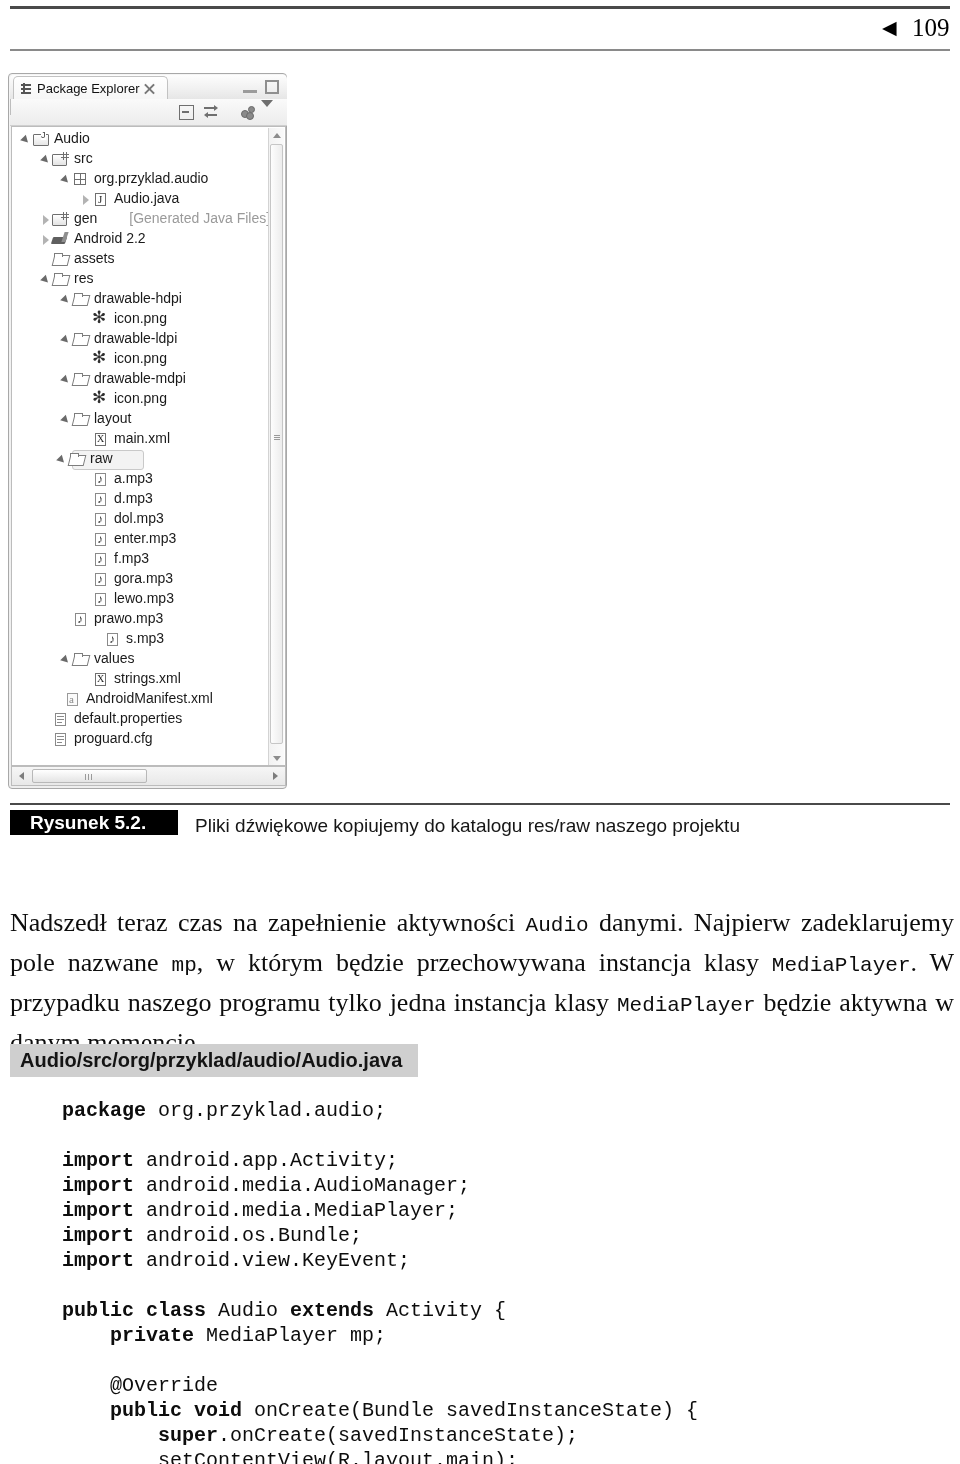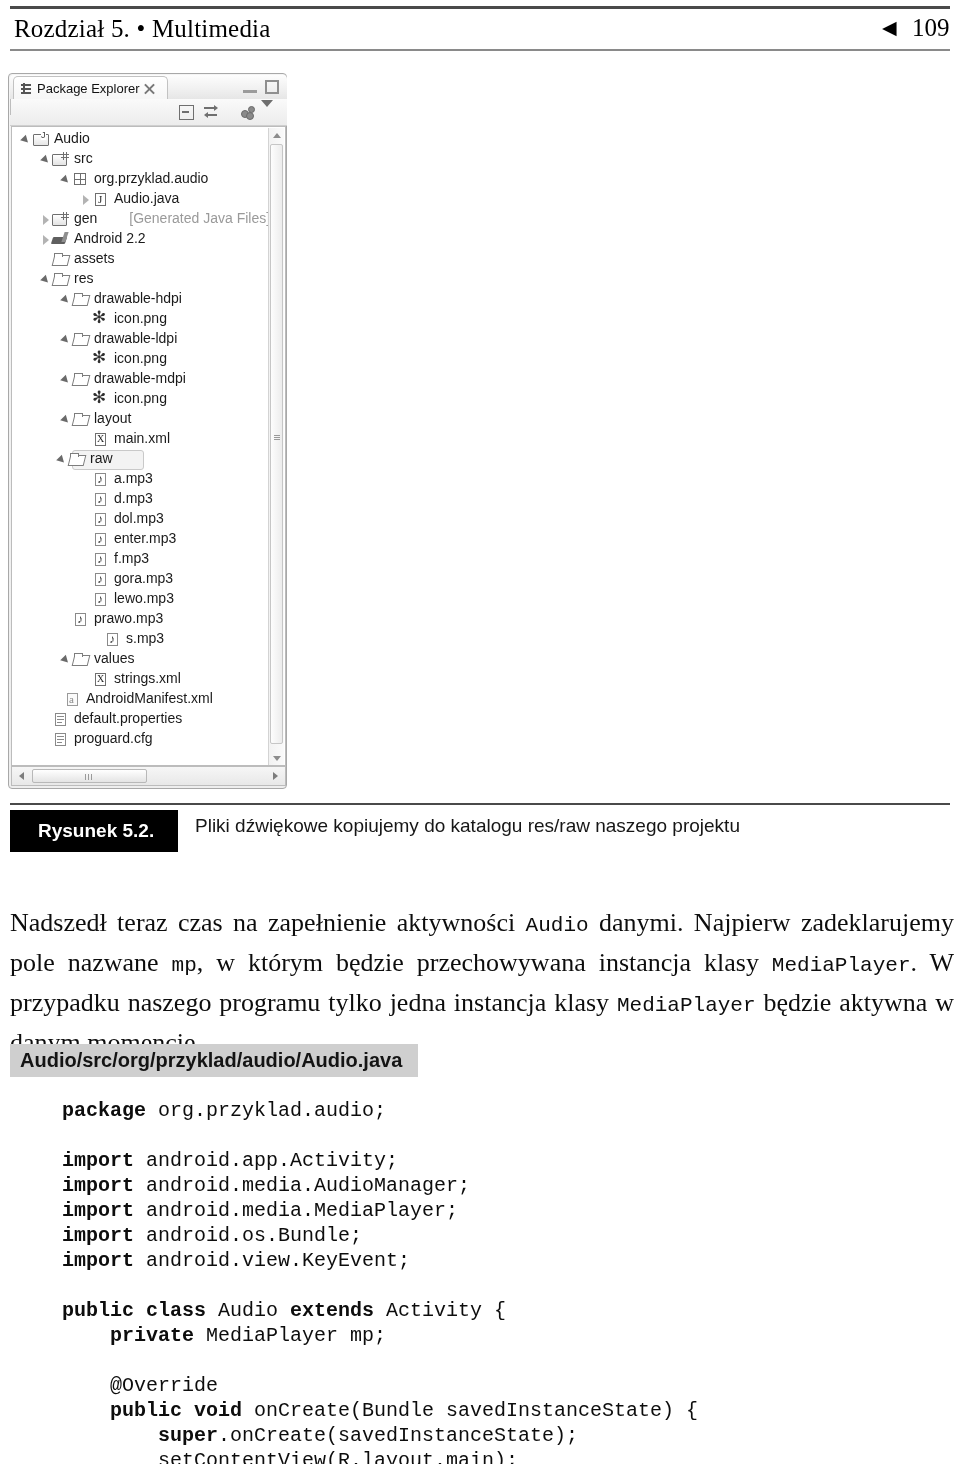--- a/index.html
+++ b/index.html
@@ -482,29 +482,29 @@
     width: 940px;
   }
   #figure-caption .cap-rule {
     position: absolute;
     left: 0; top: 0; width: 940px; height: 2px;
     background: #4a4a4a;
   }
   #figure-caption .cap-tag {
     position: absolute;
     left: 0; top: 7px;
-    width: 168px; height: 42px;
+    width: 168px; height: 25px;
     background: #000000;
     color: #ffffff;
     font-family: "Liberation Sans", sans-serif;
     font-weight: bold;
     font-size: 19px;
     display: flex;
     align-items: center;
-    padding-left: 28px;
+    padding-left: 20px;
     box-sizing: border-box;
   }
   #figure-caption .cap-text {
     position: absolute;
     left: 185px;
     top: 12px;
     font-family: "Liberation Sans", sans-serif;
     font-size: 19px;
     color: #161616;
     white-space: nowrap;
@@ -557,21 +557,20 @@
     white-space: pre;
   }
   #code-listing .kw { font-weight: bold; }
   #code-listing .blank { display:block; height:25px; }
 </style>
 </head>
 <body>
 
 <div id="running-head">
   <div class="rule-top"></div>
-  <div class="chapter-title">Rozdział 5. • Multimedia</div>
   <div class="folio-arrow">◀</div>
   <div class="folio">109</div>
   <div class="rule-bottom"></div>
 </div>
 
 <div id="figure-package-explorer">
   <div class="pe-frame">
 
     <div class="pe-tabrow">
       <div class="pe-tab">

